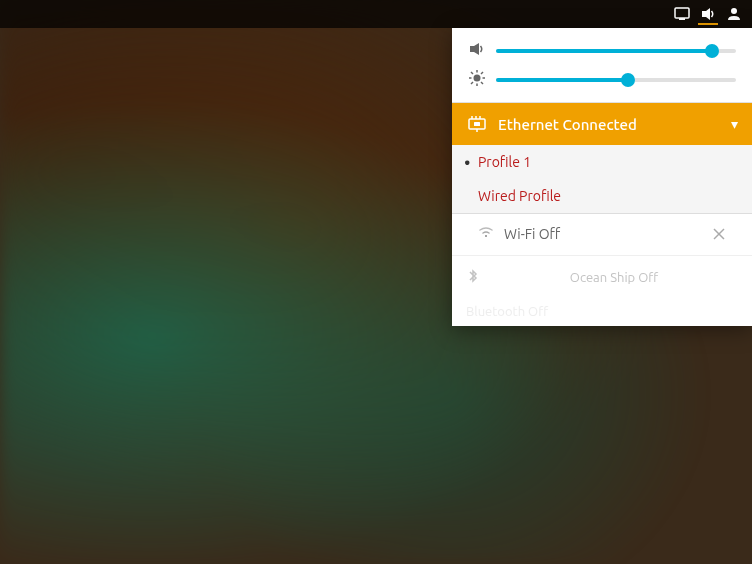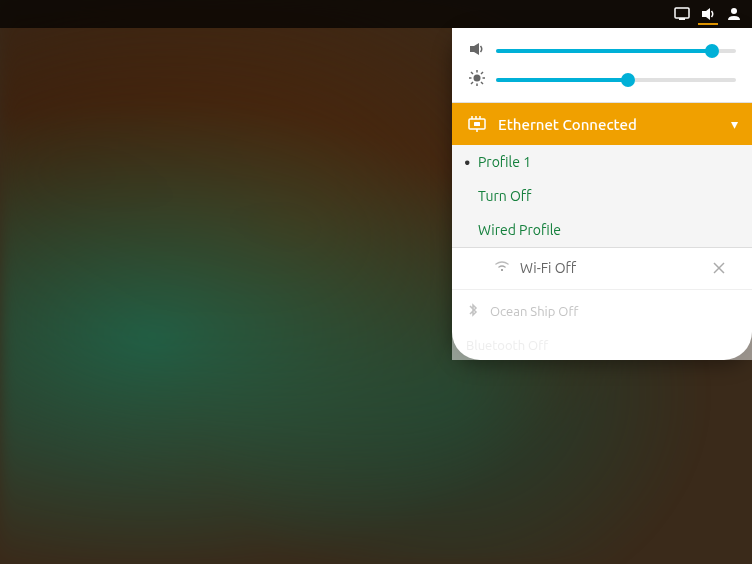--- a/index.html
+++ b/index.html
@@ -70,21 +70,20 @@
 
     
     .panel {
       position: absolute;
       top: 28px;
       right: 0;
       width: 300px;
       background: white;
       box-shadow: 0 4px 20px rgba(0,0,0,0.4);
       z-index: 200;
-      border-radius: 28px;
     }
 
     
     .sliders-section {
       padding: 12px 16px;
       background: white;
       border-bottom: 1px solid #e0e0e0;
     }
 
     .slider-row {
@@ -169,21 +168,21 @@
 
     
     .dropdown-items {
       background: #f5f5f5;
       border-bottom: 1px solid #ddd;
     }
 
     .dropdown-item {
       padding: 9px 14px 9px 26px;
       font-size: 14px;
-      color: #15803d;
+      color: #b91c1c;
       cursor: pointer;
       display: flex;
       align-items: center;
       gap: 8px;
     }
 
     .dropdown-item.selected::before {
       content: '•';
       position: absolute;
       left: 12px;
@@ -198,21 +197,20 @@
     
     .wifi-section {
       background: white;
     }
 
     .wifi-row {
       display: flex;
       align-items: center;
       padding: 10px 26px;
       gap: 10px;
-      margin-left: 16px;
     }
 
     .wifi-icon {
       color: #888;
       font-size: 14px;
     }
 
     .wifi-label {
       flex: 1;
       font-size: 14px;
@@ -241,20 +239,21 @@
 
     .bt-icon {
       color: #888;
       font-size: 13px;
     }
 
     .bt-label {
       flex: 1;
       font-size: 13px;
       color: #888;
+      text-align: center;
     }
 
     
     .faded-item {
       padding: 8px 14px;
       font-size: 13px;
       color: #aaa;
       background: white;
       opacity: 0.4;
     }
@@ -344,23 +343,20 @@
     </div>
     <span class="ethernet-title">Ethernet Connected</span>
     <span class="ethernet-arrow">▾</span>
   </div>
 
   <div class="dropdown-items">
     <div class="dropdown-item selected">
       <span>Profile 1</span>
     </div>
     <div class="dropdown-item">
-      <span>Turn Off</span>
-    </div>
-    <div class="dropdown-item">
       <span>Wired Profile</span>
     </div>
   </div>
 
   <div class="wifi-section">
     <div class="wifi-row">
       <div class="wifi-icon">
         <svg width="16" height="16" viewBox="0 0 16 16" fill="#888">
           <path d="M8,12 L8,12" stroke="#888" stroke-width="2" stroke-linecap="round"></path>
           <path d="M5,9 Q8,7 11,9" stroke="#aaa" stroke-width="1.5" fill="none" stroke-linecap="round"></path>

